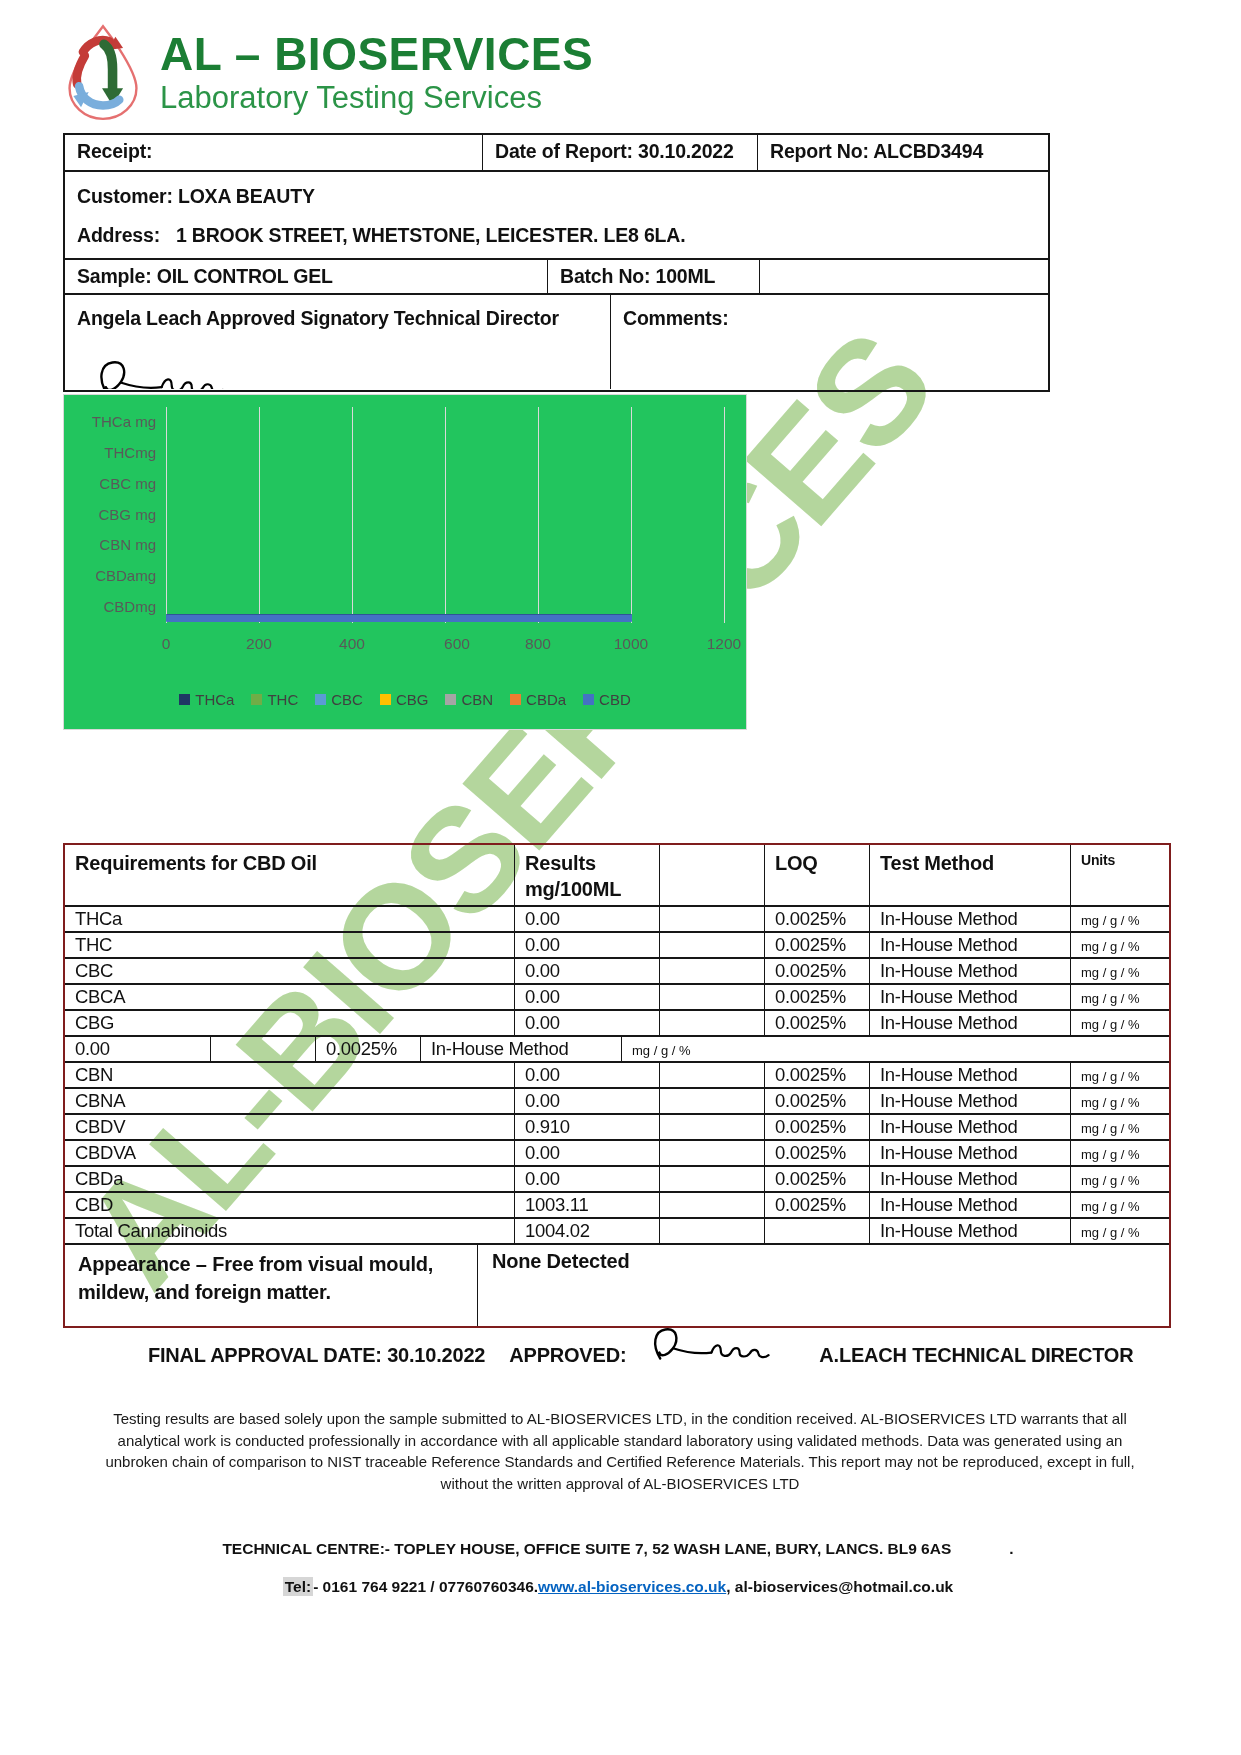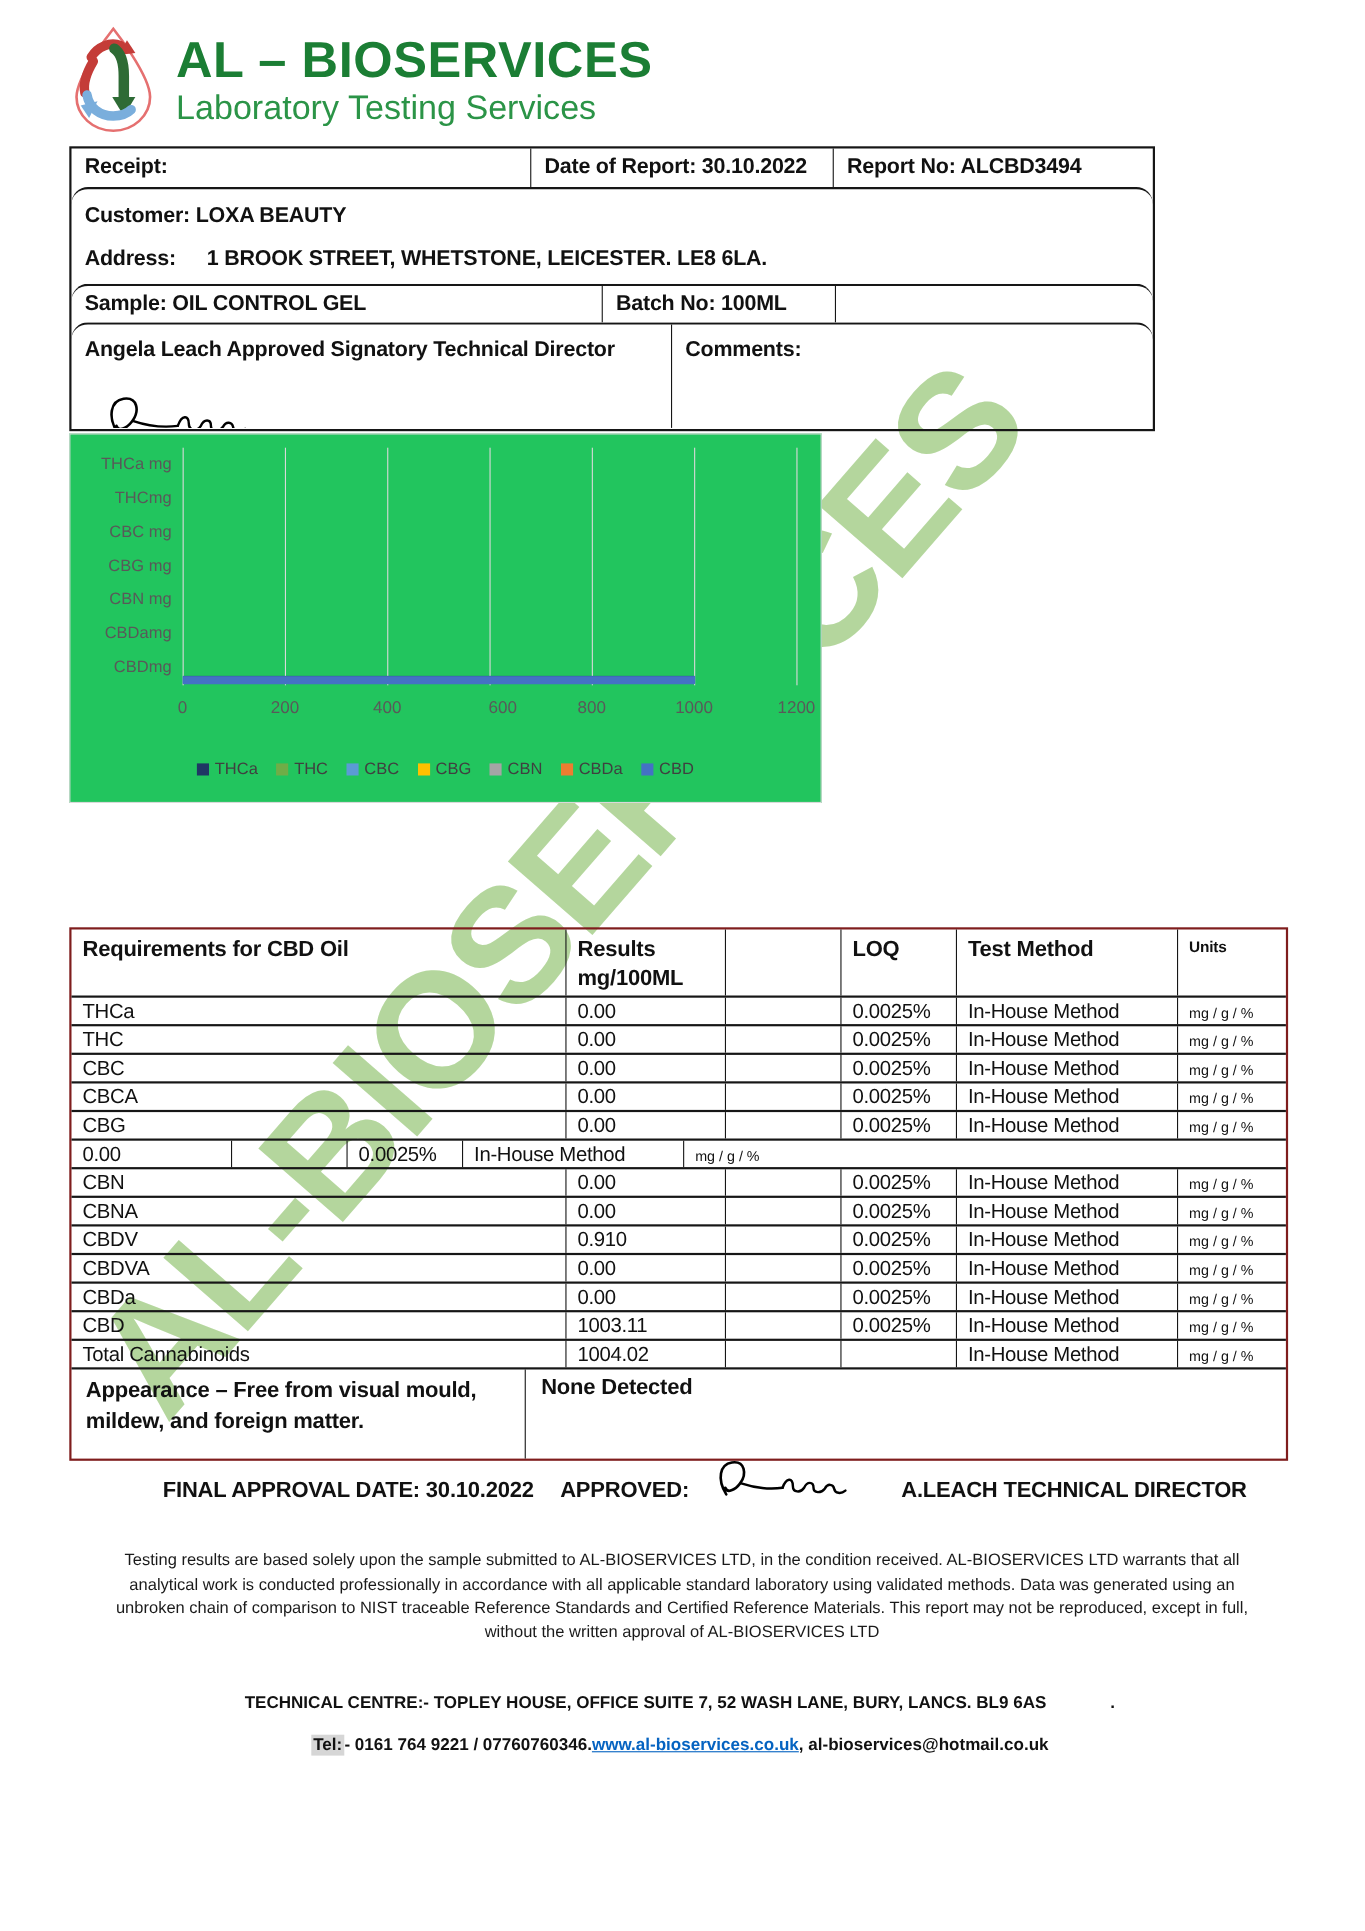--- a/index.html
+++ b/index.html
@@ -11,35 +11,35 @@
     transform:rotate(-49deg);white-space:nowrap;z-index:1;}
   
   .hdr{position:absolute;left:60px;top:22px;height:100px;display:flex;align-items:center;z-index:2;}
   .logo{width:86px;height:98px;margin-right:14px;}
   .brand{display:flex;flex-direction:column;}
   .brand-name{font-size:46px;font-weight:700;color:#1B7E34;letter-spacing:.5px;line-height:52px;}
   .brand-tag{font-size:31px;font-weight:400;color:#2B9447;line-height:36px;}
   
   .info-table{position:absolute;left:63px;top:133px;width:987px;height:259px;
     border:2px solid #161616;box-sizing:border-box;z-index:2;font-weight:700;font-size:19.5px;letter-spacing:-0.2px;}
-  .it-row{display:flex;box-sizing:border-box;border-radius:15px;}
+  .it-row{display:flex;box-sizing:border-box;}
   .it-row + .it-row{border-top:2px solid #161616;}
   .it-cell{box-sizing:border-box;padding-left:12px;overflow:hidden;white-space:nowrap;}
   .it-cell + .it-cell{border-left:1px solid #161616;}
   .r1{height:35px;line-height:33px;}
   .r2{height:88px;}
   .r3{height:35px;line-height:33px;}
   .r4{height:96px;}
   .w-receipt{width:417px;} .w-date{width:275px;} .w-repno{flex:1;}
   .w-sample{width:482px;} .w-batch{width:212px;} .w-r3sp{flex:1;}
   .w-sig{width:545px;position:relative;white-space:normal;padding:8px 20px 0 12px;line-height:30px;}
   .w-comments{flex:1;padding-top:8px;line-height:30px;}
   .cust-line{line-height:40px;padding-top:4px;}
   .addr-line{line-height:38px;}
-  .addr-val{margin-left:28px;text-align:right;}
+  .addr-val{margin-left:16px;text-align:right;}
   .sig-scrawl{position:absolute;left:26px;top:62px;}
   
   .chart-box{position:absolute;left:63px;top:394px;width:684px;height:336px;background:#22c55e;
     border:1px solid #d9d9d9;box-sizing:border-box;z-index:2;}
   .cat-label{position:absolute;width:88px;text-align:right;font-size:15px;color:#595959;line-height:18px;}
   .gridline{position:absolute;width:1px;background:#d9d9d9;}
   .hbar{position:absolute;border-radius:1px;}
   .tick-label{position:absolute;width:70px;text-align:center;font-size:15.5px;color:#595959;}
   .legend{position:absolute;left:0;width:100%;display:flex;justify-content:center;gap:17px;align-items:center;}
   .legend-item{display:flex;align-items:center;gap:5px;font-size:15px;color:#404040;}

